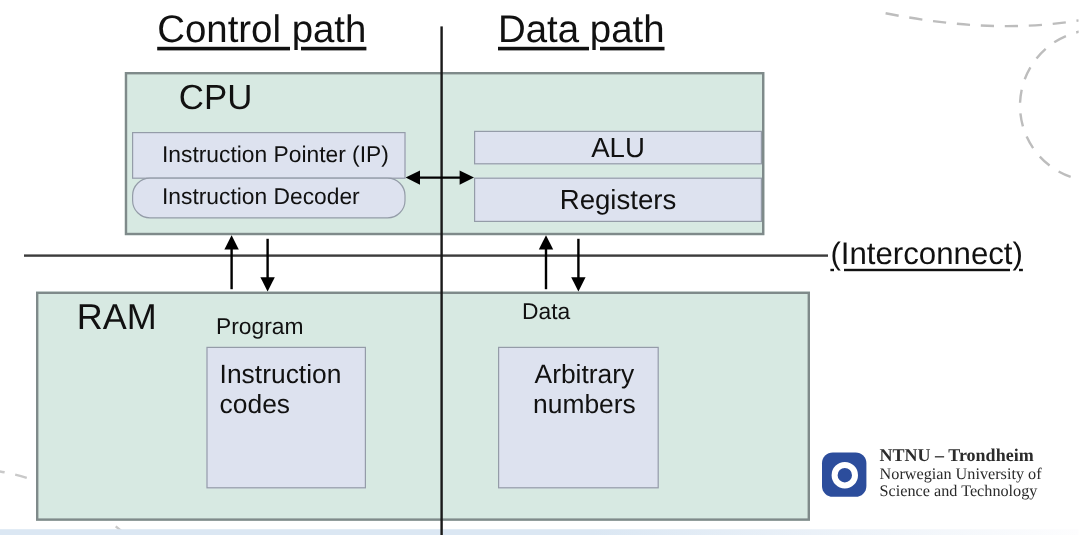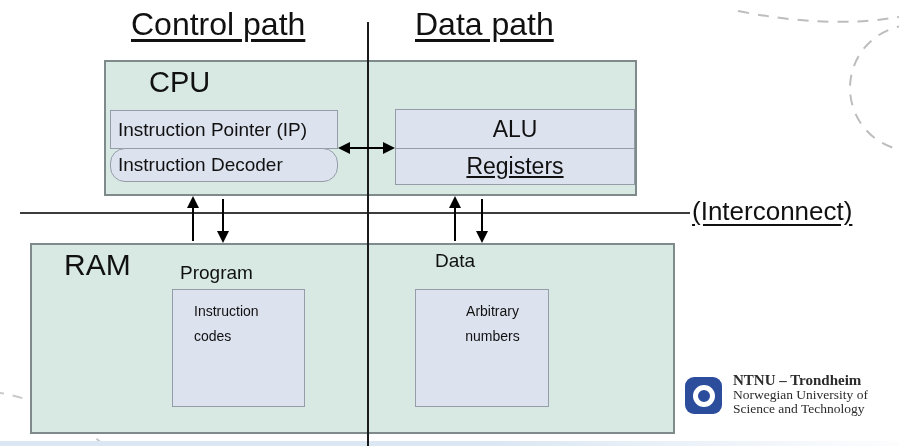--- a/index.html
+++ b/index.html
@@ -35,28 +35,28 @@
   }
   .big-box{
     background:var(--box-green);border:2px solid var(--border-outer);
     box-sizing:border-box;z-index:1;
   }
   .unit{
     background:var(--box-lavender);border:1px solid var(--border-inner);
     box-sizing:border-box;z-index:2;display:flex;align-items:center;
     font-size:19px;white-space:nowrap;overflow:hidden;
   }
-  .unit.left{padding-left:7px;justify-content:flex-start;}
+  .unit.left{padding-left:24px;justify-content:flex-start;}
   .unit.center{justify-content:center;font-size:23px;}
   .block-label{font-size:29px;z-index:2;}
   .small-label{font-size:19px;z-index:2;}
   .mem-box{
     background:var(--box-lavender);border:1px solid var(--border-inner);
-    box-sizing:border-box;z-index:2;padding:9px 0 0 21px;
-    font-size:14px;line-height:25px;white-space:pre-line;
+    box-sizing:border-box;z-index:2;padding:9px 0 0 10px;
+    font-size:22px;line-height:25px;white-space:pre-line;
   }
   .interconnect-label{
     font-size:26px;text-decoration:underline;text-underline-offset:4px;
     white-space:nowrap;z-index:3;
   }
   .logo-mark{
     left:685px;top:377px;width:37px;height:37px;border-radius:9px;
     background:var(--logo-blue);display:flex;align-items:center;justify-content:center;
     z-index:5;
   }
@@ -94,22 +94,22 @@
   <div class="abs vline"></div>
   <div class="abs hline"></div>
   <div class="abs interconnect-label" style="left:692px;top:196px;text-decoration:underline;">(Interconnect)</div>
 
   <div class="abs big-box" style="left:104px;top:60px;width:533px;height:136px;"></div>
   <div class="abs block-label" style="left:114px;top:66px;margin-left:35px;">CPU</div>
 
   <div class="abs unit left" style="left:110px;top:110px;width:228px;height:39px;">Instruction Pointer (IP)</div>
   <div class="abs unit left" style="left:110px;top:148px;width:228px;height:34px;border-radius:15px;">Instruction Decoder</div>
 
-  <div class="abs unit center" style="left:395px;top:109px;width:240px;height:40px;">ALU</div>
-  <div class="abs unit center" style="left:395px;top:148px;width:240px;height:37px;text-decoration:underline;">Registers</div>
+  <div class="abs unit center" style="left:395px;top:109px;width:240px;height:28px;">ALU</div>
+  <div class="abs unit center" style="left:395px;top:148px;width:240px;height:37px;">Registers</div>
 
   <div class="abs big-box" style="left:30px;top:243px;width:645px;height:191px;"></div>
   <div class="abs block-label" style="left:38px;top:248px;font-size:30px;margin-left:26px;">RAM</div>
 
   <div class="abs small-label" style="left:180px;top:262px;">Program</div>
   <div class="abs mem-box" style="left:172px;top:289px;width:133px;height:118px;">Instruction
 codes</div>
 
   <div class="abs small-label" style="left:422px;top:250px;margin-left:13px;">Data</div>
   <div class="abs mem-box" style="left:415px;top:289px;width:134px;height:118px;text-align:center;">Arbitrary

